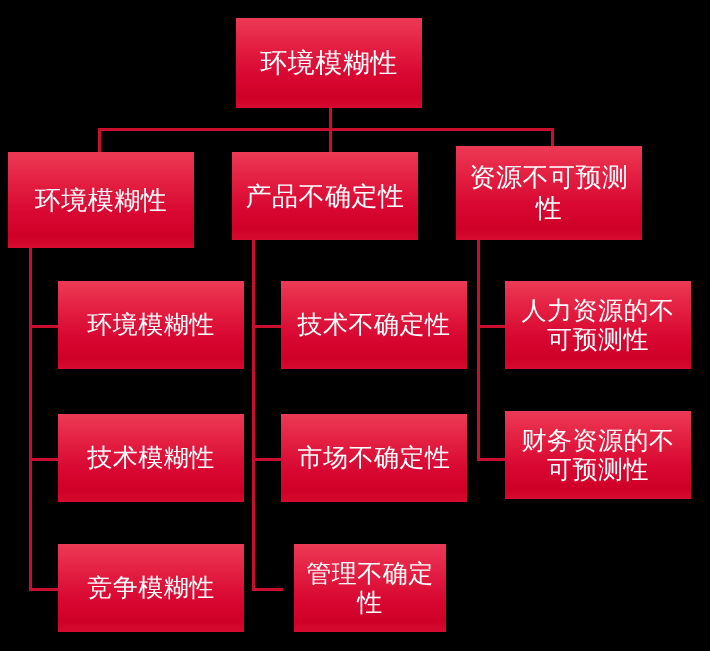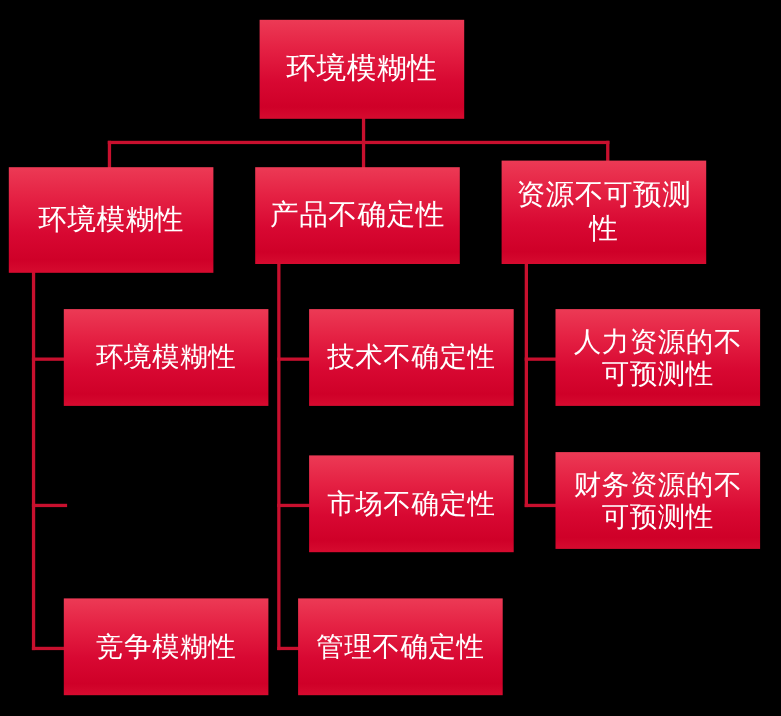--- a/index.html
+++ b/index.html
@@ -105,34 +105,37 @@
   </div>
 
   <div class="node lvl2" style="left:232px; top:152px; width:186px; height:88px;">
     <span class="label">产品不确定性</span>
   </div>
 
   <div class="node lvl3" style="left:58px; top:281px; width:186px; height:88px;">
     <span class="label">环境模糊性</span>
   </div>
 
+  <div class="node lvl3" style="left:58px; top:414px; width:186px; height:88px;">
+    <span class="label">技术模糊性</span>
+  </div>
 
   <div class="node lvl3" style="left:58px; top:544px; width:186px; height:88px;">
     <span class="label">竞争模糊性</span>
   </div>
 
   <div class="node lvl3" style="left:281px; top:281px; width:186px; height:88px;">
     <span class="label">技术不确定性</span>
   </div>
 
   <div class="node lvl3" style="left:281px; top:414px; width:186px; height:88px;">
     <span class="label">市场不确定性</span>
   </div>
 
-  <div class="node lvl3" style="left:271px; top:544px; width:186px; height:88px;text-align:center;">
+  <div class="node lvl3" style="left:294px; top:544px; width:152px; height:88px;text-align:center;">
     <span class="label">管理不确定性</span>
   </div>
 
   <div class="node lvl3 two-line" style="left:505px; top:281px; width:186px; height:88px;">
     <span class="label">人力资源的不
 可预测性</span>
   </div>
 
   <div class="node lvl3 two-line" style="left:505px; top:411px; width:186px; height:88px;">
     <span class="label">财务资源的不

